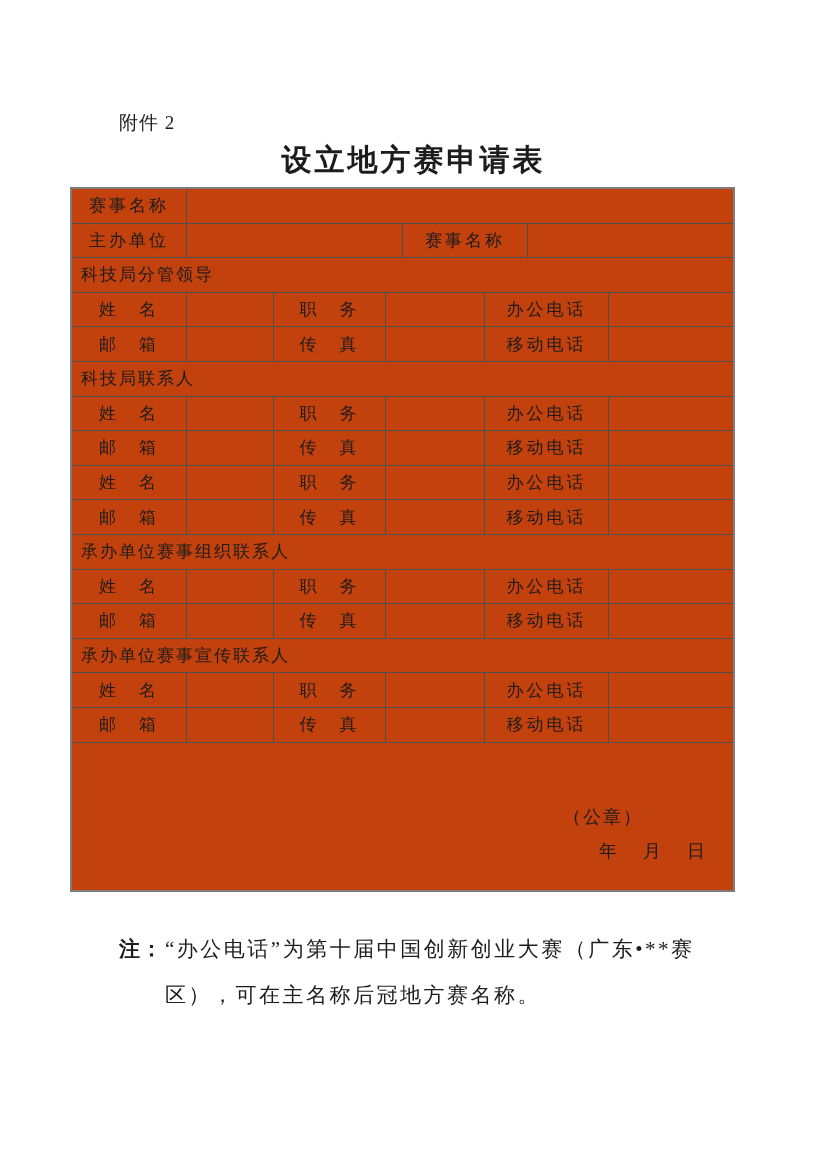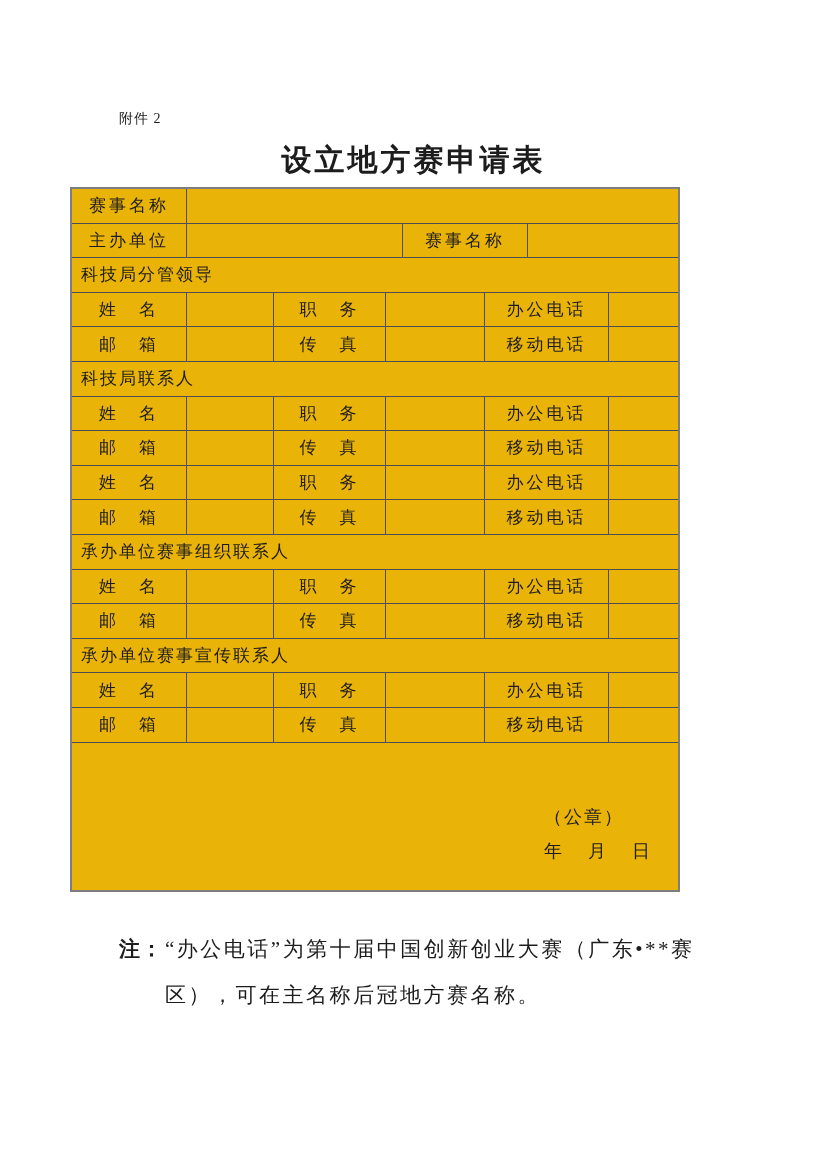--- a/index.html
+++ b/index.html
@@ -2,29 +2,29 @@
 <html><head>
 <meta charset="utf-8">
 <style>
   html,body{margin:0;padding:0;}
   body{
     width:827px;height:1170px;background:#ffffff;position:relative;
     font-family:"Liberation Serif","DejaVu Serif",serif;color:#1c1c1c;
     overflow:hidden;
   }
   .attachment{
-    position:absolute;left:119px;top:110px;font-size:14px;letter-spacing:1px;
+    position:absolute;left:119px;top:110px;font-size:19px;letter-spacing:1px;
   }
   .title{
     position:absolute;left:0;right:0;top:140px;margin:0;text-align:center;
     font-size:30px;font-weight:bold;letter-spacing:3px;
   }
   .tbl{
-    position:absolute;left:70px;top:187px;width:610px;
-    border:2px solid #7d7d7d;box-sizing:border-box;background:#eab308;
+    position:absolute;left:70px;top:187px;width:665px;
+    border:2px solid #7d7d7d;box-sizing:border-box;background:#c2410c;
   }
   .row{display:flex;height:34.6px;border-bottom:1px solid #4e4e4e;box-sizing:border-box;}
   .row.tall{height:147px;border-bottom:none;}
   .cell{
     box-sizing:border-box;border-right:1px solid #4e4e4e;
     display:flex;align-items:center;justify-content:center;
     font-size:17px;letter-spacing:3px;white-space:nowrap;
   }
   .cell.last{border-right:none;flex:1;}
   .wA{width:115px}.wB{width:87px}.wC{width:112px}.wD{width:99px}.wE{width:124px}
@@ -34,21 +34,21 @@
   }
   .opinion{
     justify-content:flex-start;padding:0 9px;letter-spacing:1px;
     white-space:normal;line-height:1.95;
   }
   .stampCell{position:relative;}
   .stamp{
     position:absolute;right:24px;bottom:22px;text-align:left;
     font-size:18px;line-height:34px;letter-spacing:2px;
   }
-  .stamp .dateLine{letter-spacing:4px;}
+  .stamp .dateLine{letter-spacing:4px;margin-left:36px;}
   .note{
     position:absolute;left:119px;top:926px;display:flex;align-items:flex-start;
     font-size:21px;line-height:46px;
   }
   .note-prefix{
     font-family:"Liberation Sans","DejaVu Sans",sans-serif;
     font-weight:bold;letter-spacing:1px;flex:0 0 auto;margin-right:2px;
   }
   .note-body{letter-spacing:2.5px;}
 </style>

